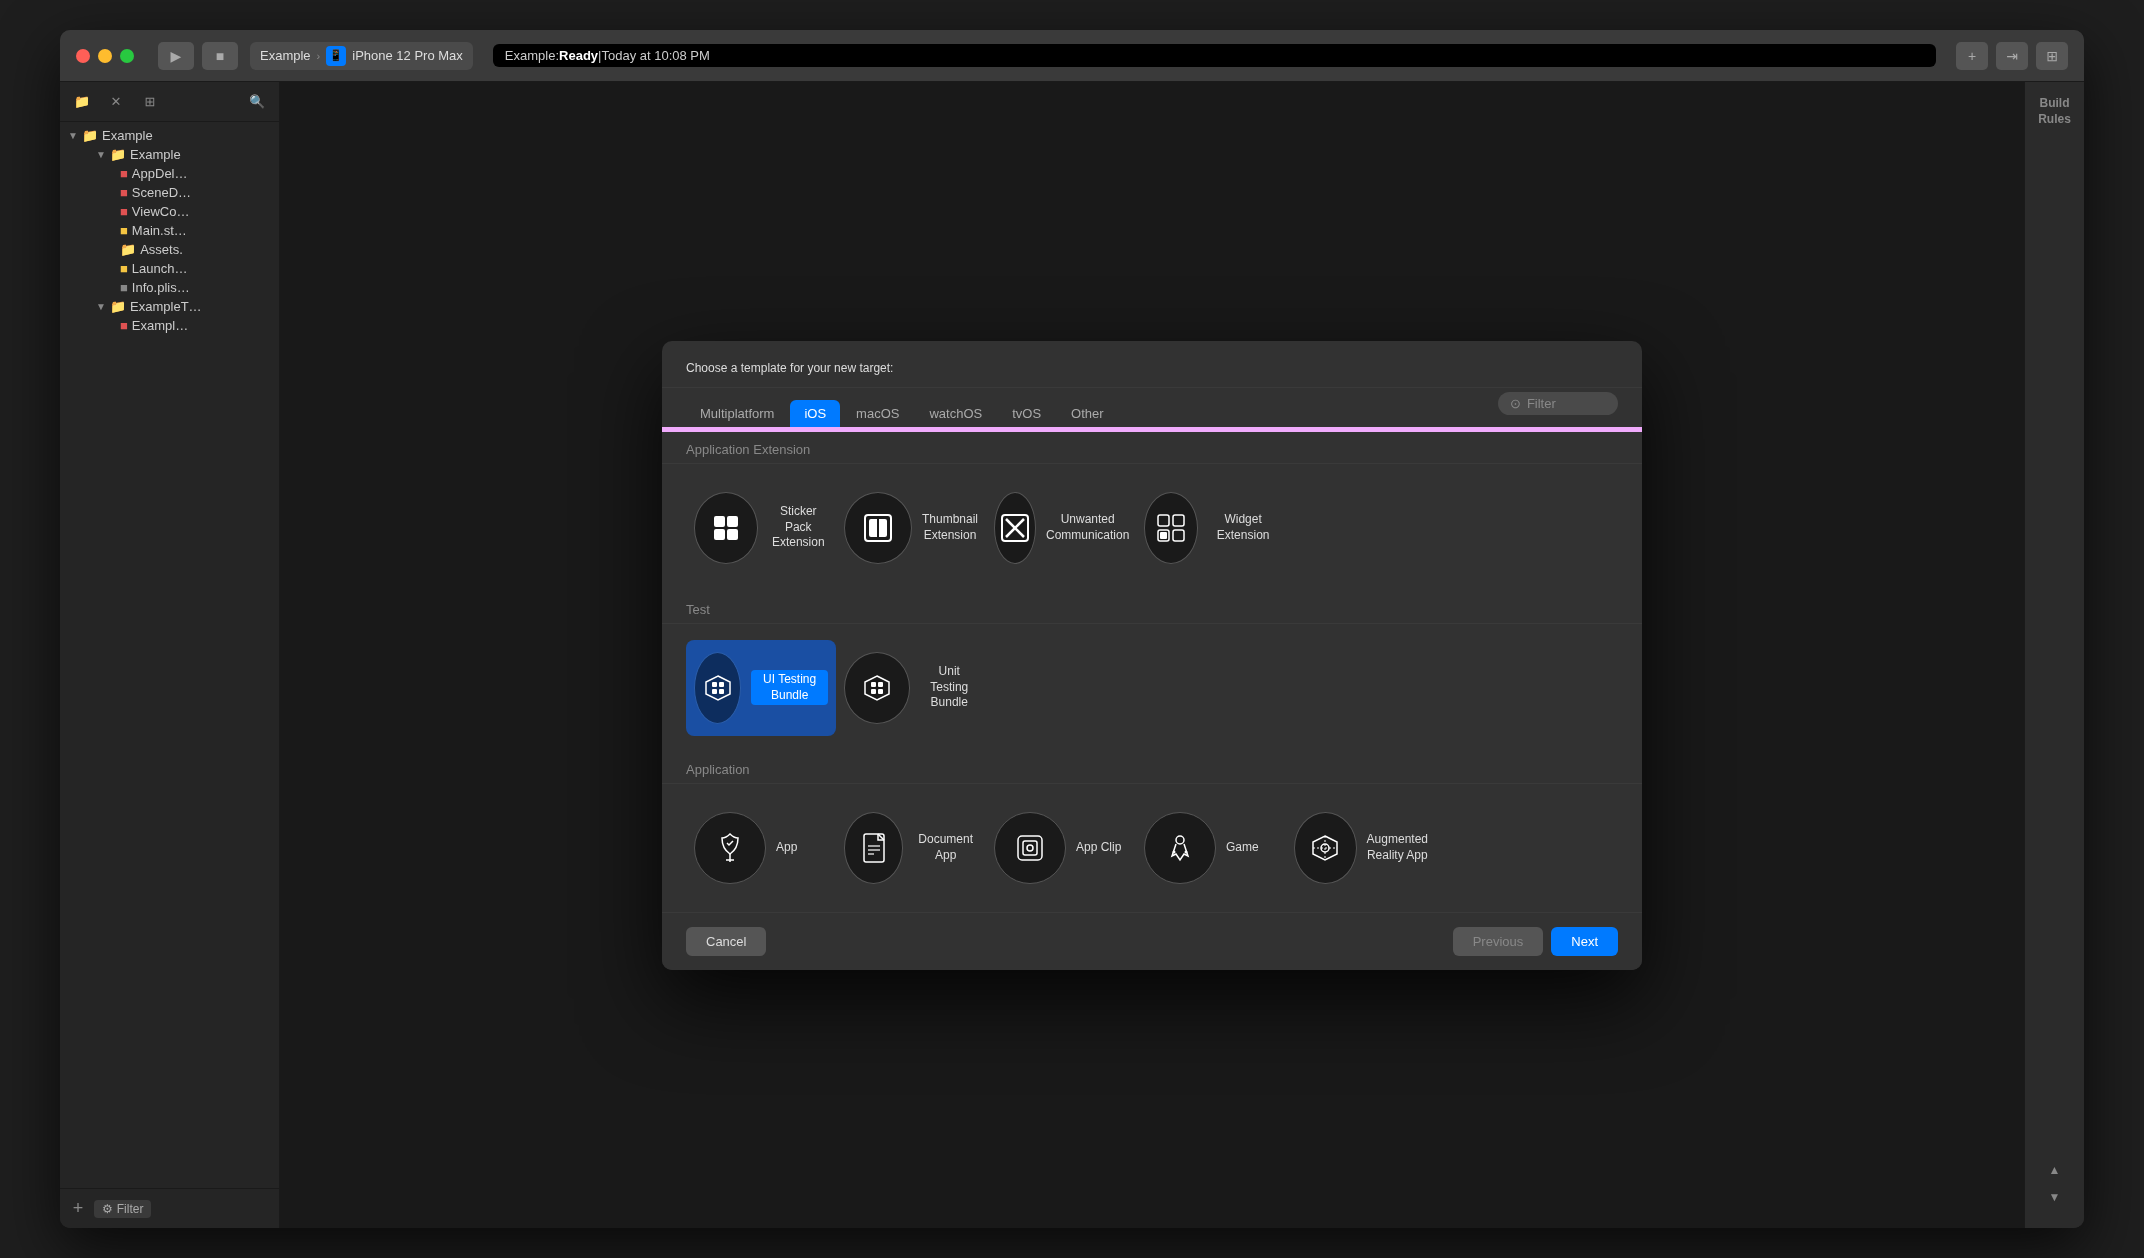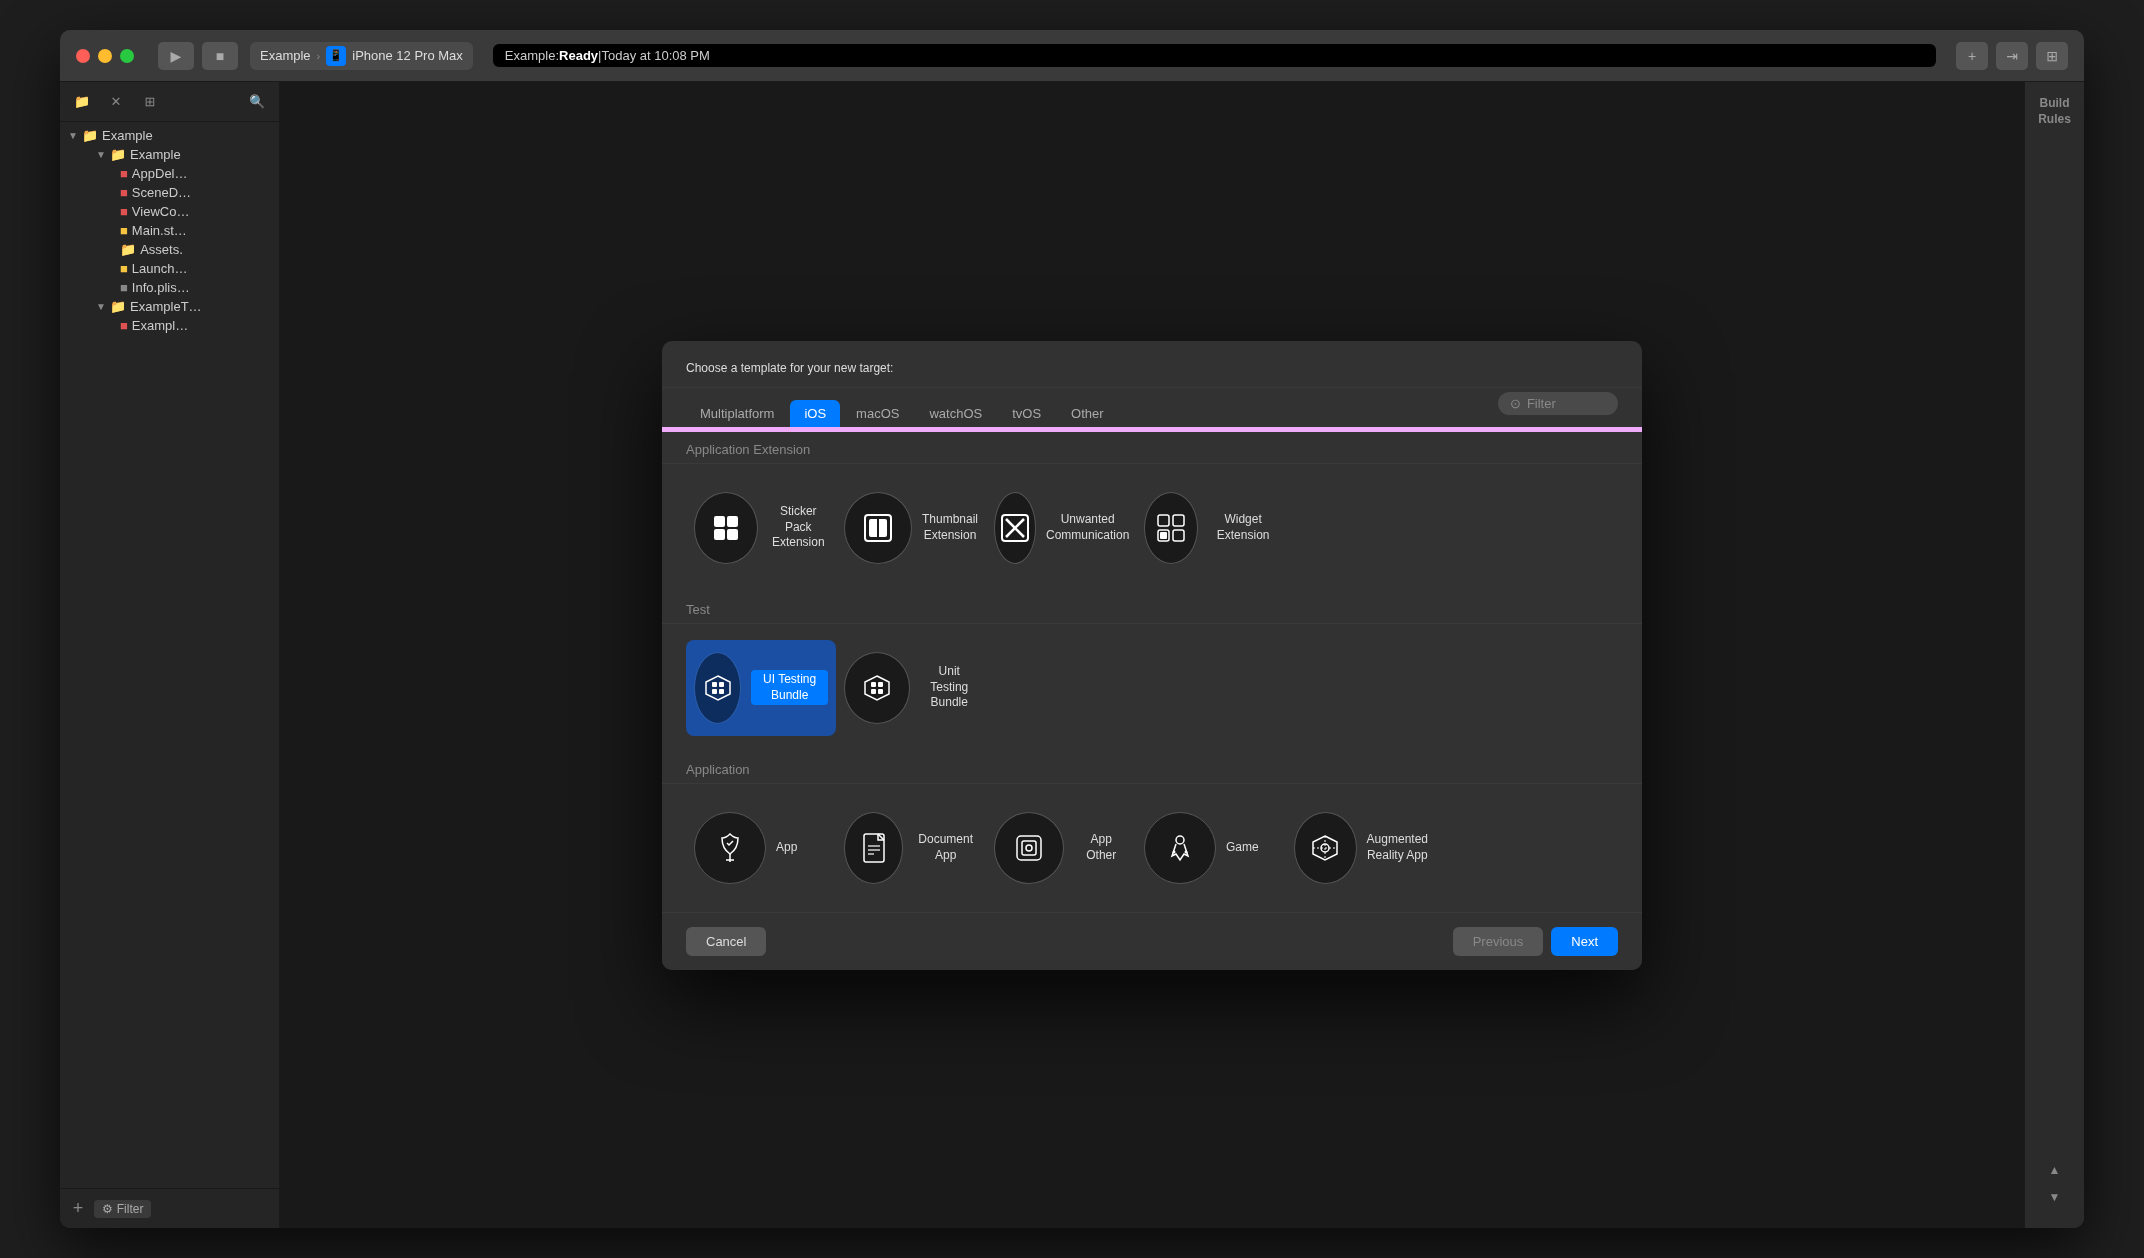--- a/index.html
+++ b/index.html
@@ -677,21 +677,21 @@
               </div>
 
               <div class="template-item">
                 <div class="template-icon-wrapper">
                   <svg width="40" height="40" viewBox="0 0 40 40" fill="none">
                     <rect x="8" y="8" width="24" height="24" rx="4" stroke="white" stroke-width="1.5" fill="none"></rect>
                     <rect x="13" y="13" width="14" height="14" rx="2" stroke="white" stroke-width="1.5" fill="none"></rect>
                     <circle cx="20" cy="20" r="3" stroke="white" stroke-width="1.5" fill="none"></circle>
                   </svg>
                 </div>
-                <div class="template-label">App Other</div>
+                <div class="template-label">App Clip</div>
               </div>
 
               <div class="template-item">
                 <div class="template-icon-wrapper">
                   <svg width="40" height="40" viewBox="0 0 40 40" fill="none">
                     <circle cx="20" cy="12" r="4" stroke="white" stroke-width="1.5" fill="none"></circle>
                     <path d="M16 16 L12 28 L16 26 L20 32 L24 26 L28 28 L24 16" stroke="white" stroke-width="1.5" fill="none"></path>
                     <circle cx="14" cy="24" r="1.5" fill="white"></circle>
                     <circle cx="26" cy="24" r="1.5" fill="white"></circle>
                   </svg>

